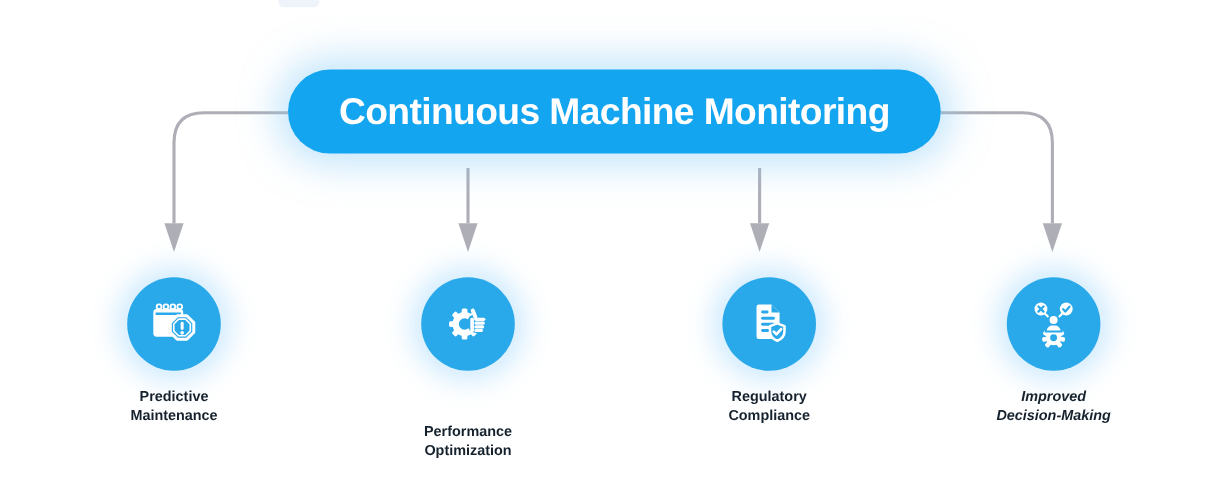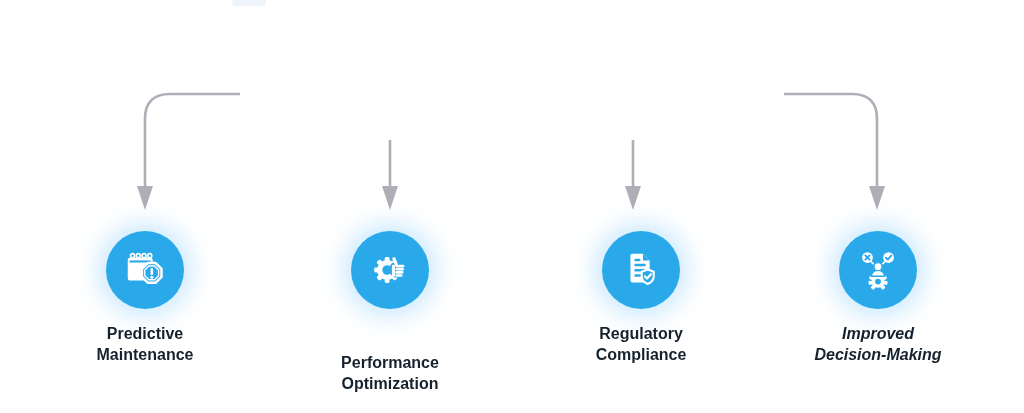--- a/index.html
+++ b/index.html
@@ -50,21 +50,21 @@
   .branch{position:absolute;top:231px;width:240px;display:flex;flex-direction:column;align-items:center;}
   .branch .icon-circle{
     width:78px;height:78px;border-radius:50%;
     background:var(--icon-circle-blue);
     display:flex;align-items:center;justify-content:center;
     box-shadow:0 0 22px 9px rgba(150,210,250,0.45);
   }
   .branch .icon-circle svg{width:46px;height:46px;display:block;}
   .branch .branch-label{
     margin-top:14px;text-align:center;
-    color:var(--label-text);font-size:16px;font-weight:bold;line-height:1.32;
+    color:var(--label-text);font-size:12px;font-weight:bold;line-height:1.32;
     white-space:pre-line;
   }
   .ic-white{fill:#fff;}
   .ic-blue{fill:var(--icon-circle-blue);}
   .st-white{fill:none;stroke:#fff;}
   .st-blue{fill:none;stroke:var(--icon-circle-blue);}
 </style>
 </head>
 <body>
 
@@ -84,20 +84,23 @@
     <g>
       <path d="M633 140 V186"></path>
       <polygon points="625,186 641,186 633,210"></polygon>
     </g>
     <g>
       <path d="M784 94 H852 Q877 94 877 119 V186"></path>
       <polygon points="869,186 885,186 877,210"></polygon>
     </g>
   </svg>
 
+  <div class="title-pill">
+    <span class="title-text">Continuous Machine Monitoring</span>
+  </div>
 
   <div class="branch" style="left:25px;">
     <div class="icon-circle">
       <svg viewBox="0 0 48 48">
         <rect x="6" y="11" width="26" height="24" rx="3" class="ic-white"></rect>
         <circle cx="11" cy="9" r="2.1" class="st-white" stroke-width="1.6"></circle>
         <circle cx="17" cy="9" r="2.1" class="st-white" stroke-width="1.6"></circle>
         <circle cx="23" cy="9" r="2.1" class="st-white" stroke-width="1.6"></circle>
         <circle cx="29" cy="9" r="2.1" class="st-white" stroke-width="1.6"></circle>
         <rect x="8" y="14" width="22" height="2.2" class="ic-blue"></rect>

